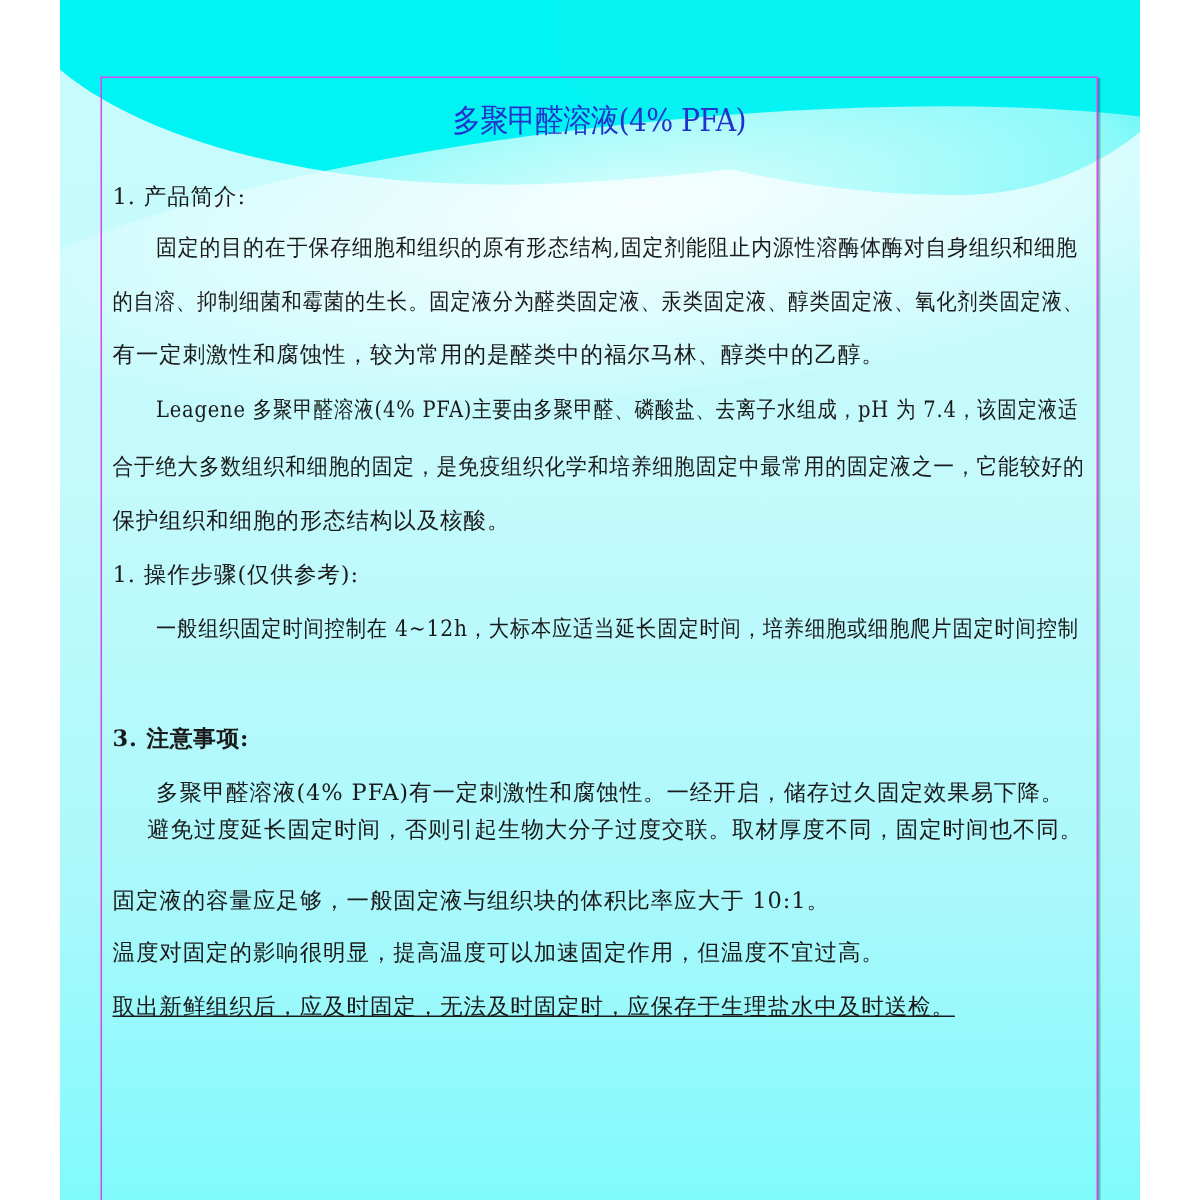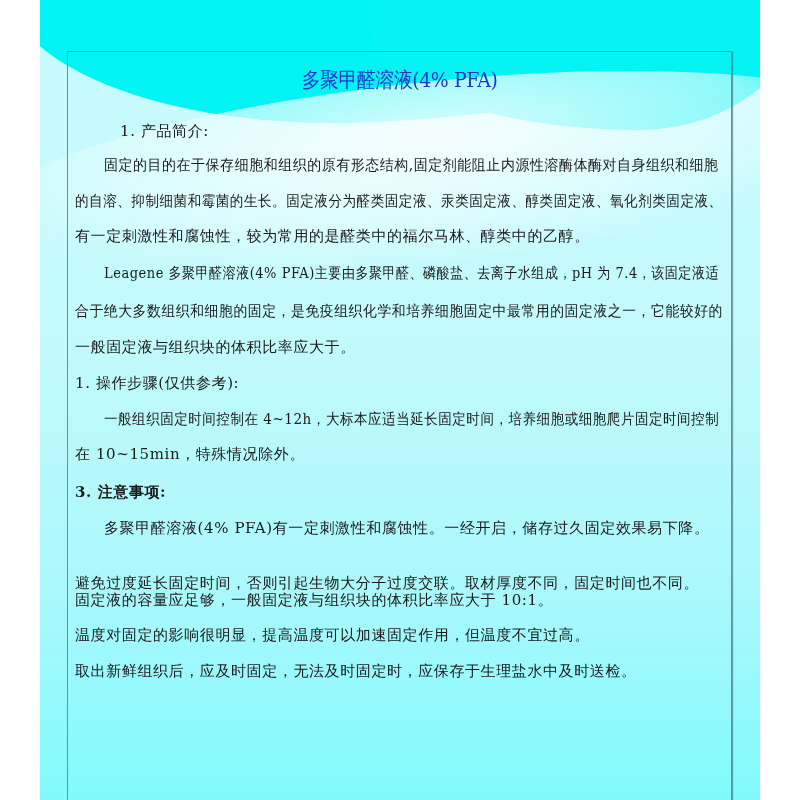--- a/index.html
+++ b/index.html
@@ -88,31 +88,30 @@
 
 <div class="panel">
   <div class="wave-top"></div>
   <div class="wave-top2"></div>
   <div class="wave-white"></div>
 </div>
 
 <div class="doc-box">
   <div class="title">多聚甲醛溶液(4% PFA)</div>
 
-  <div class="line heading" style="top:70px;margin-left:45px;">1.  产品简介:</div>
+  <div class="line heading" style="top:70px;">1.  产品简介:</div>
   <div class="line indent" style="top: 104px; transform: scaleX(0.930408);">固定的目的在于保存细胞和组织的原有形态结构,固定剂能阻止内源性溶酶体酶对自身组织和细胞</div>
   <div class="line" style="top: 140px; transform: scaleX(0.902507);">的自溶、抑制细菌和霉菌的生长。固定液分为醛类固定液、汞类固定液、醇类固定液、氧化剂类固定液、</div>
   <div class="line" style="top:175px;">有一定刺激性和腐蚀性，较为常用的是醛类中的福尔马林、醇类中的乙醇。</div>
   <div class="line indent" style="top: 212px; transform: scaleX(0.867419);">Leagene 多聚甲醛溶液(4% PFA)主要由多聚甲醛、磷酸盐、去离子水组成，pH 为 7.4，该固定液适</div>
   <div class="line" style="top: 250px; transform: scaleX(0.923077);">合于绝大多数组织和细胞的固定，是免疫组织化学和培养细胞固定中最常用的固定液之一，它能较好的</div>
-  <div class="line" style="top:286px;">一般固定液与组织块的体积比率应大于。</div>
+  <div class="line" style="top:286px;">保护组织和细胞的形态结构以及核酸。</div>
 
   <div class="line heading" style="top:322px;">1.  操作步骤(仅供参考):</div>
   <div class="line indent" style="top: 358px; transform: scaleX(0.900439);">一般组织固定时间控制在 4~12h，大标本应适当延长固定时间，培养细胞或细胞爬片固定时间控制</div>
-  <div class="line" style="top:393px;">在 10~15min，特殊情况除外。</div>
 
   <div class="line heading" style="top:431px;font-weight:bold;">3.  注意事项:</div>
   <div class="line indent" style="top:467px;">多聚甲醛溶液(4% PFA)有一定刺激性和腐蚀性。一经开启，储存过久固定效果易下降。</div>
-  <div class="line" style="top:522px;">避免过度延长固定时间，否则引起生物大分子过度交联。取材厚度不同，固定时间也不同。</div>
+  <div class="line" style="top:492px;margin-left:23px;">避免过度延长固定时间，否则引起生物大分子过度交联。取材厚度不同，固定时间也不同。</div>
   <div class="line" style="top:539px;">固定液的容量应足够，一般固定液与组织块的体积比率应大于 10:1。</div>
   <div class="line" style="top:574px;text-align:center;">温度对固定的影响很明显，提高温度可以加速固定作用，但温度不宜过高。</div>
-  <div class="line" style="top:610px;">取出新鲜组织后，应及时固定，无法及时固定时，应保存于生理盐水中及时送检。</div>
+  <div class="line" style="top:610px;text-decoration:underline;">取出新鲜组织后，应及时固定，无法及时固定时，应保存于生理盐水中及时送检。</div>
 </div>
 
 </body></html>

